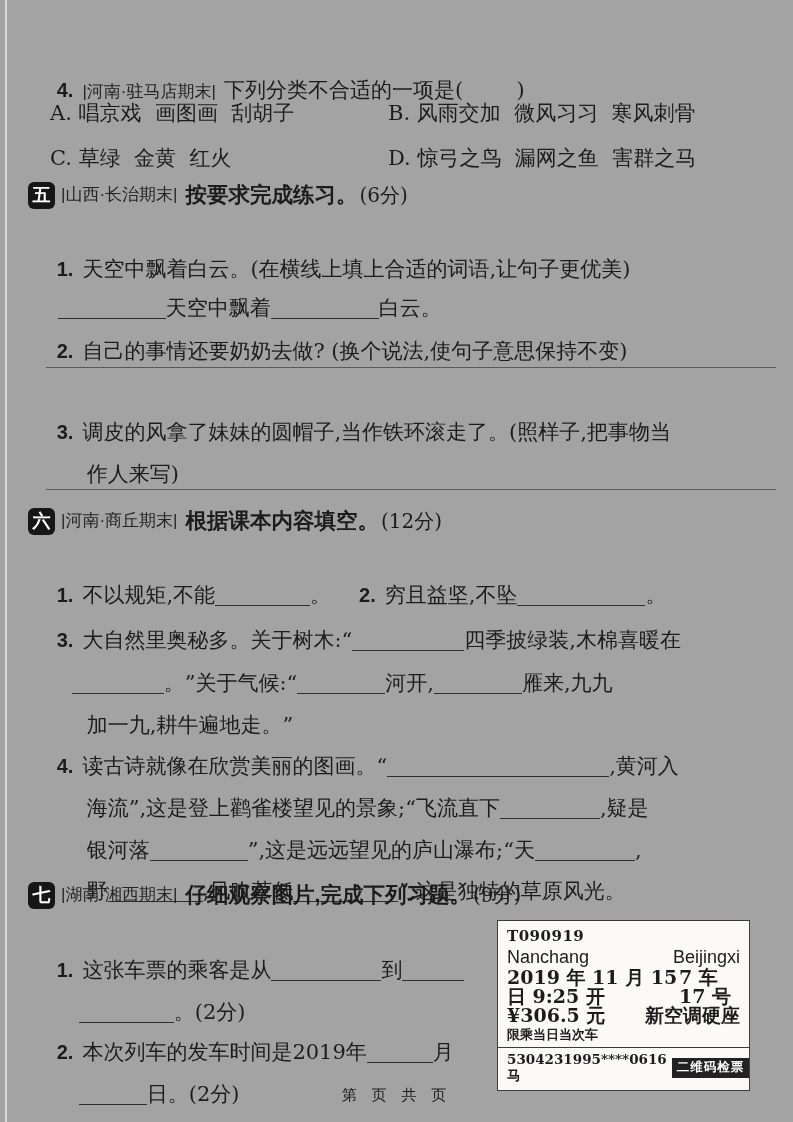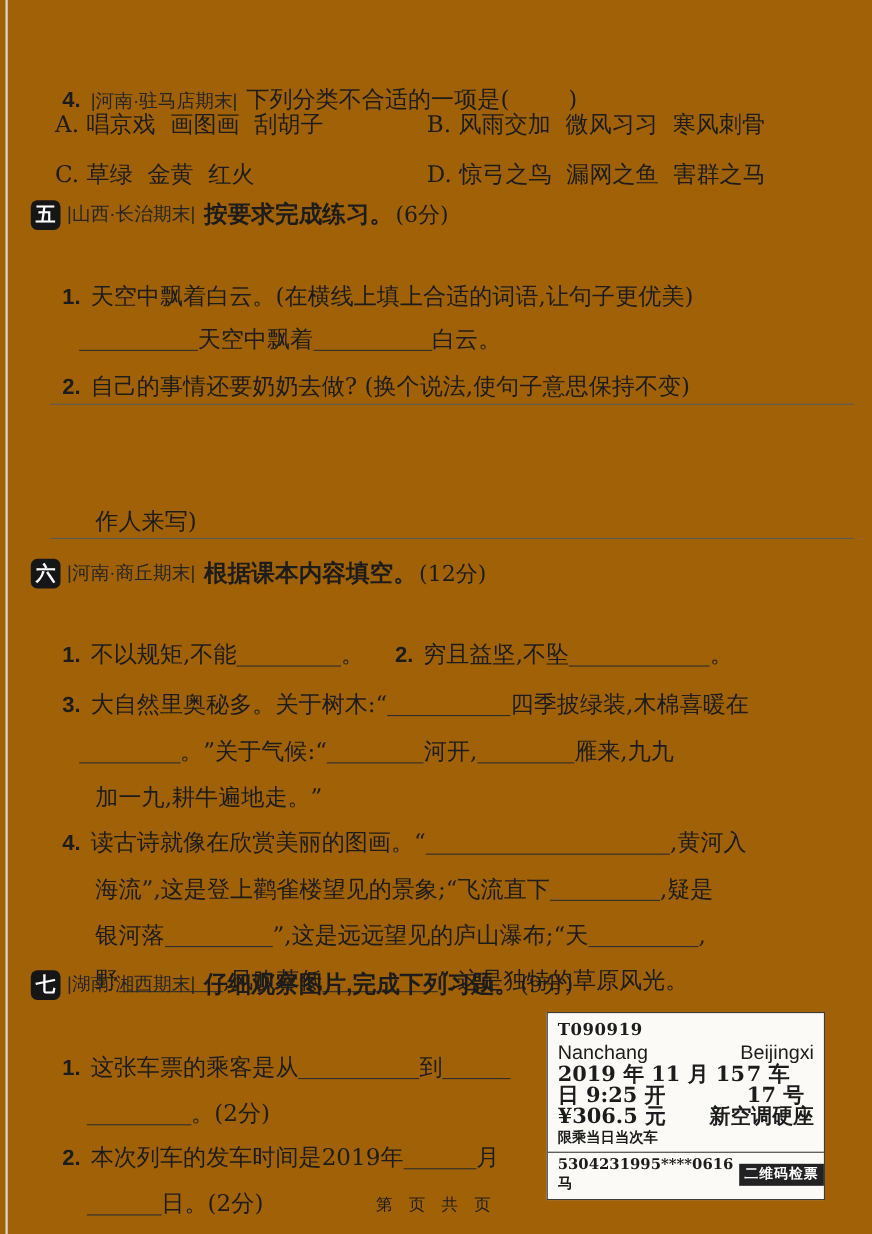--- a/index.html
+++ b/index.html
@@ -1,20 +1,20 @@
 <!DOCTYPE html>
 <html><head>
 <meta charset="utf-8">
 <style>
   html,body { margin:0; padding:0; background:#e9e7e3; }
   .page {
     position:relative;
     width:793px; height:1122px;
     margin:0 auto;
-    background:#a16207;
+    background:#a3a3a3;
     font-family:"DejaVu Serif","Liberation Serif",serif;
     color:#1c1c1c;
     overflow:hidden;
   }
   .scan-edge {
     position:absolute; left:5px; top:0; width:2px; height:100%;
     background:#ddd9d3;
   }
   .line {
     position:absolute;
@@ -133,27 +133,30 @@
 
   <div class="line hdr" style="top:180px; left:28px;">
     <span class="badge">五</span>
     <span class="src">|山西·长治期末|</span>
     <span class="hdr-title">按要求完成练习。</span>
     <span class="pts">(6分)</span>
   </div>
   <div class="line" style="top:224px; left:30px;">
     <span class="num">1.</span><span>天空中飘着白云。(在横线上填上合适的词语,让句子更优美)</span>
   </div>
-  <div class="line" style="top:263px; left:45px;">
+  <div class="line" style="top:263px; left:31px;">
     <span class="blank" style="width:108px"></span><span>天空中飘着</span><span class="blank" style="width:108px"></span><span>白云。</span>
   </div>
   <div class="line" style="top:306px; left:30px;">
     <span class="num">2.</span><span>自己的事情还要奶奶去做? (换个说法,使句子意思保持不变)</span>
   </div>
   <div class="rule" style="top:367px;"></div>
+  <div class="line" style="top:387px; left:30px;">
+    <span class="num">3.</span><span>调皮的风拿了妹妹的圆帽子,当作铁环滚走了。(照样子,把事物当</span>
+  </div>
   <div class="line" style="top:429px; left:60px;">
     <span>作人来写)</span>
   </div>
   <div class="rule" style="top:489px;"></div>
 
   <div class="line hdr" style="top:506px; left:28px;">
     <span class="badge">六</span>
     <span class="src">|河南·商丘期末|</span>
     <span class="hdr-title">根据课本内容填空。</span>
     <span class="pts">(12分)</span>

